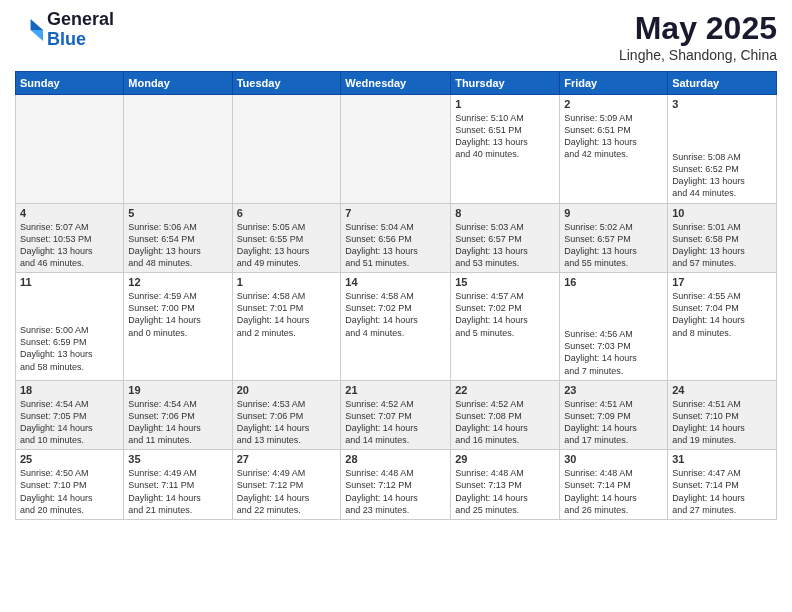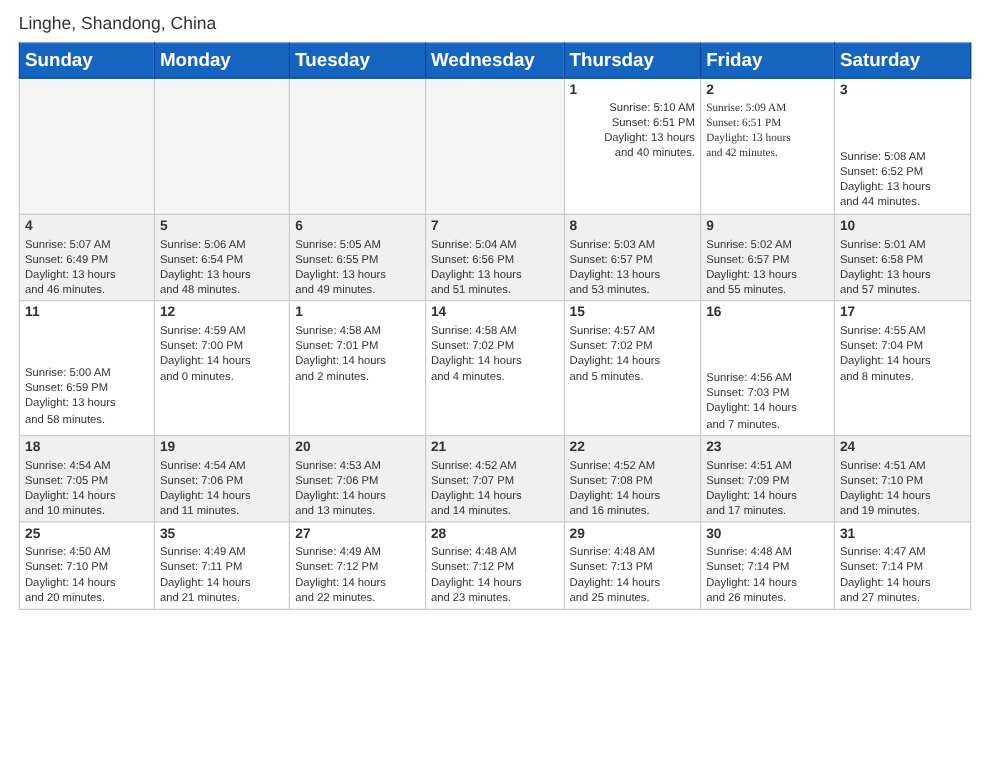--- a/index.html
+++ b/index.html
@@ -52,21 +52,21 @@
       font-size: 14px;
       color: #333;
     }
     .calendar {
       width: 100%;
       border-collapse: collapse;
     }
     .calendar th {
       background: #1565c0;
       color: #fff;
-      font-size: 15px;
+      font-size: 11px;
       font-weight: bold;
       padding: 5px 4px;
       text-align: left;
       border: 1px solid #0d47a1;
     }
     .calendar td {
       border: 1px solid #ccc;
       vertical-align: top;
       padding: 3px 4px;
       width: 113px;
@@ -90,21 +90,33 @@
       color: #333;
     }
     .row-shaded td {
       background: #f0f0f0;
     }
   </style>
 </head>
 <body>
 
 <div class="header">
+  <div class="logo">
+    <svg class="logo-icon" viewBox="0 0 36 36">
+      <rect x="0" y="0" width="36" height="36" fill="white"></rect>
+      <polygon points="20,4 36,18 20,18" fill="#1565c0"></polygon>
+      <polygon points="20,18 36,18 36,32" fill="#42a5f5"></polygon>
+    </svg>
+    <div class="logo-text">
+      <span class="logo-general">General</span>
+      <span class="logo-blue">Blue</span>
+    </div>
+  </div>
   <div class="title-section">
+    <div class="month-title">May 2025</div>
     <div class="location">Linghe, Shandong, China</div>
   </div>
 </div>
 
 <table class="calendar">
   <thead>
     <tr>
     <th>Sunday</th>
         <th>Monday</th>
         <th>Tuesday</th>
@@ -115,45 +127,45 @@
       </tr>
   </thead>
   <tbody id="calendar-body">
   <tr>
         <td class="empty"></td>
         <td class="empty"></td>
         <td class="empty"></td>
         <td class="empty"></td>
         <td>
           <span class="day-num">1</span>
-          <div class="cell-text" style="white-space: pre-line; text-align: right;">Sunrise: 5:10 AM
+          <div class="cell-text" style="white-space: pre-line;">Sunrise: 5:10 AM
 Sunset: 6:51 PM
 Daylight: 13 hours
 and 40 minutes.</div>
         </td>
         <td>
           <span class="day-num">2</span>
-          <div class="cell-text" style="white-space: pre-line; font-family: Liberation Serif, serif;">Sunrise: 5:09 AM
+          <div class="cell-text" style="white-space: pre-line;">Sunrise: 5:09 AM
 Sunset: 6:51 PM
 Daylight: 13 hours
 and 42 minutes.</div>
         </td>
         <td>
           <span class="day-num">3</span>
           <div class="cell-text" style="white-space: pre-line; margin-top: 41px;">Sunrise: 5:08 AM
 Sunset: 6:52 PM
 Daylight: 13 hours
 and 44 minutes.</div>
         </td>
       </tr>
       <tr class="row-shaded">
         <td>
           <span class="day-num">4</span>
           <div class="cell-text" style="white-space: pre-line;">Sunrise: 5:07 AM
-Sunset: 6:49 PM
+Sunset: 10:53 PM
 Daylight: 13 hours
 and 46 minutes.</div>
         </td>
         <td>
           <span class="day-num">5</span>
           <div class="cell-text" style="white-space: pre-line;">Sunrise: 5:06 AM
 Sunset: 6:54 PM
 Daylight: 13 hours
 and 48 minutes.</div>
         </td>

